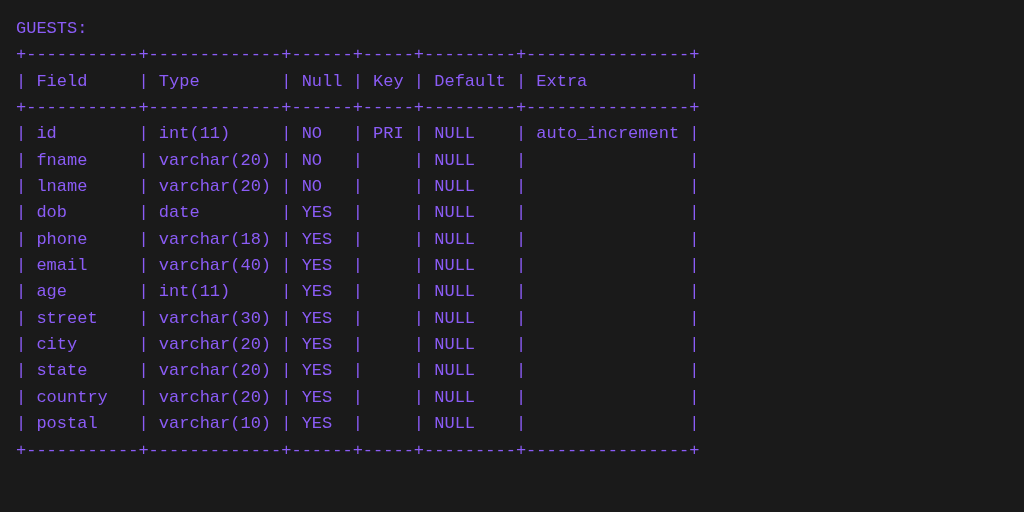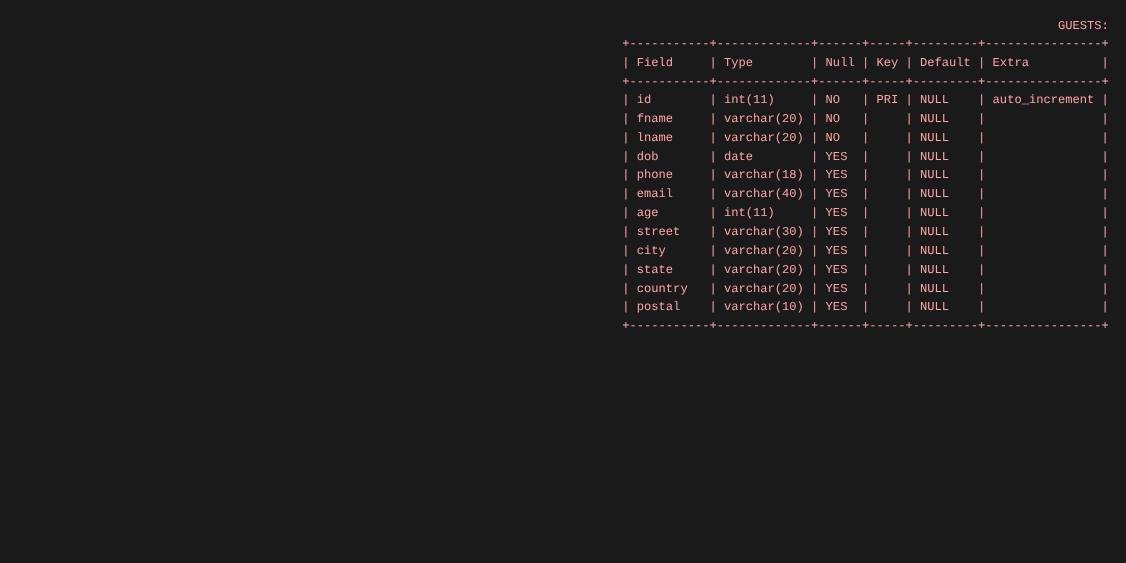--- a/index.html
+++ b/index.html
@@ -12,26 +12,25 @@
       background-color: #1a1a1a;
       color: #e0e0e0;
       font-family: 'Courier New', Courier, monospace;
       font-size: 15px;
       padding: 16px;
       width: 1024px;
       min-height: 512px;
     }
 
     pre.table-display {
-      color: #fca5a5;
+      color: #8b5cf6;
       background: transparent;
       font-family: 'Courier New', Courier, monospace;
-      font-size: 11px;
+      font-size: 17px;
       line-height: 1.55;
-      text-align: right;
     }
   </style>
 </head>
 <body>
 
 <div>
   <pre class="table-display" id="table-output">GUESTS:
 +-----------+-------------+------+-----+---------+----------------+
 | Field     | Type        | Null | Key | Default | Extra          |
 +-----------+-------------+------+-----+---------+----------------+

